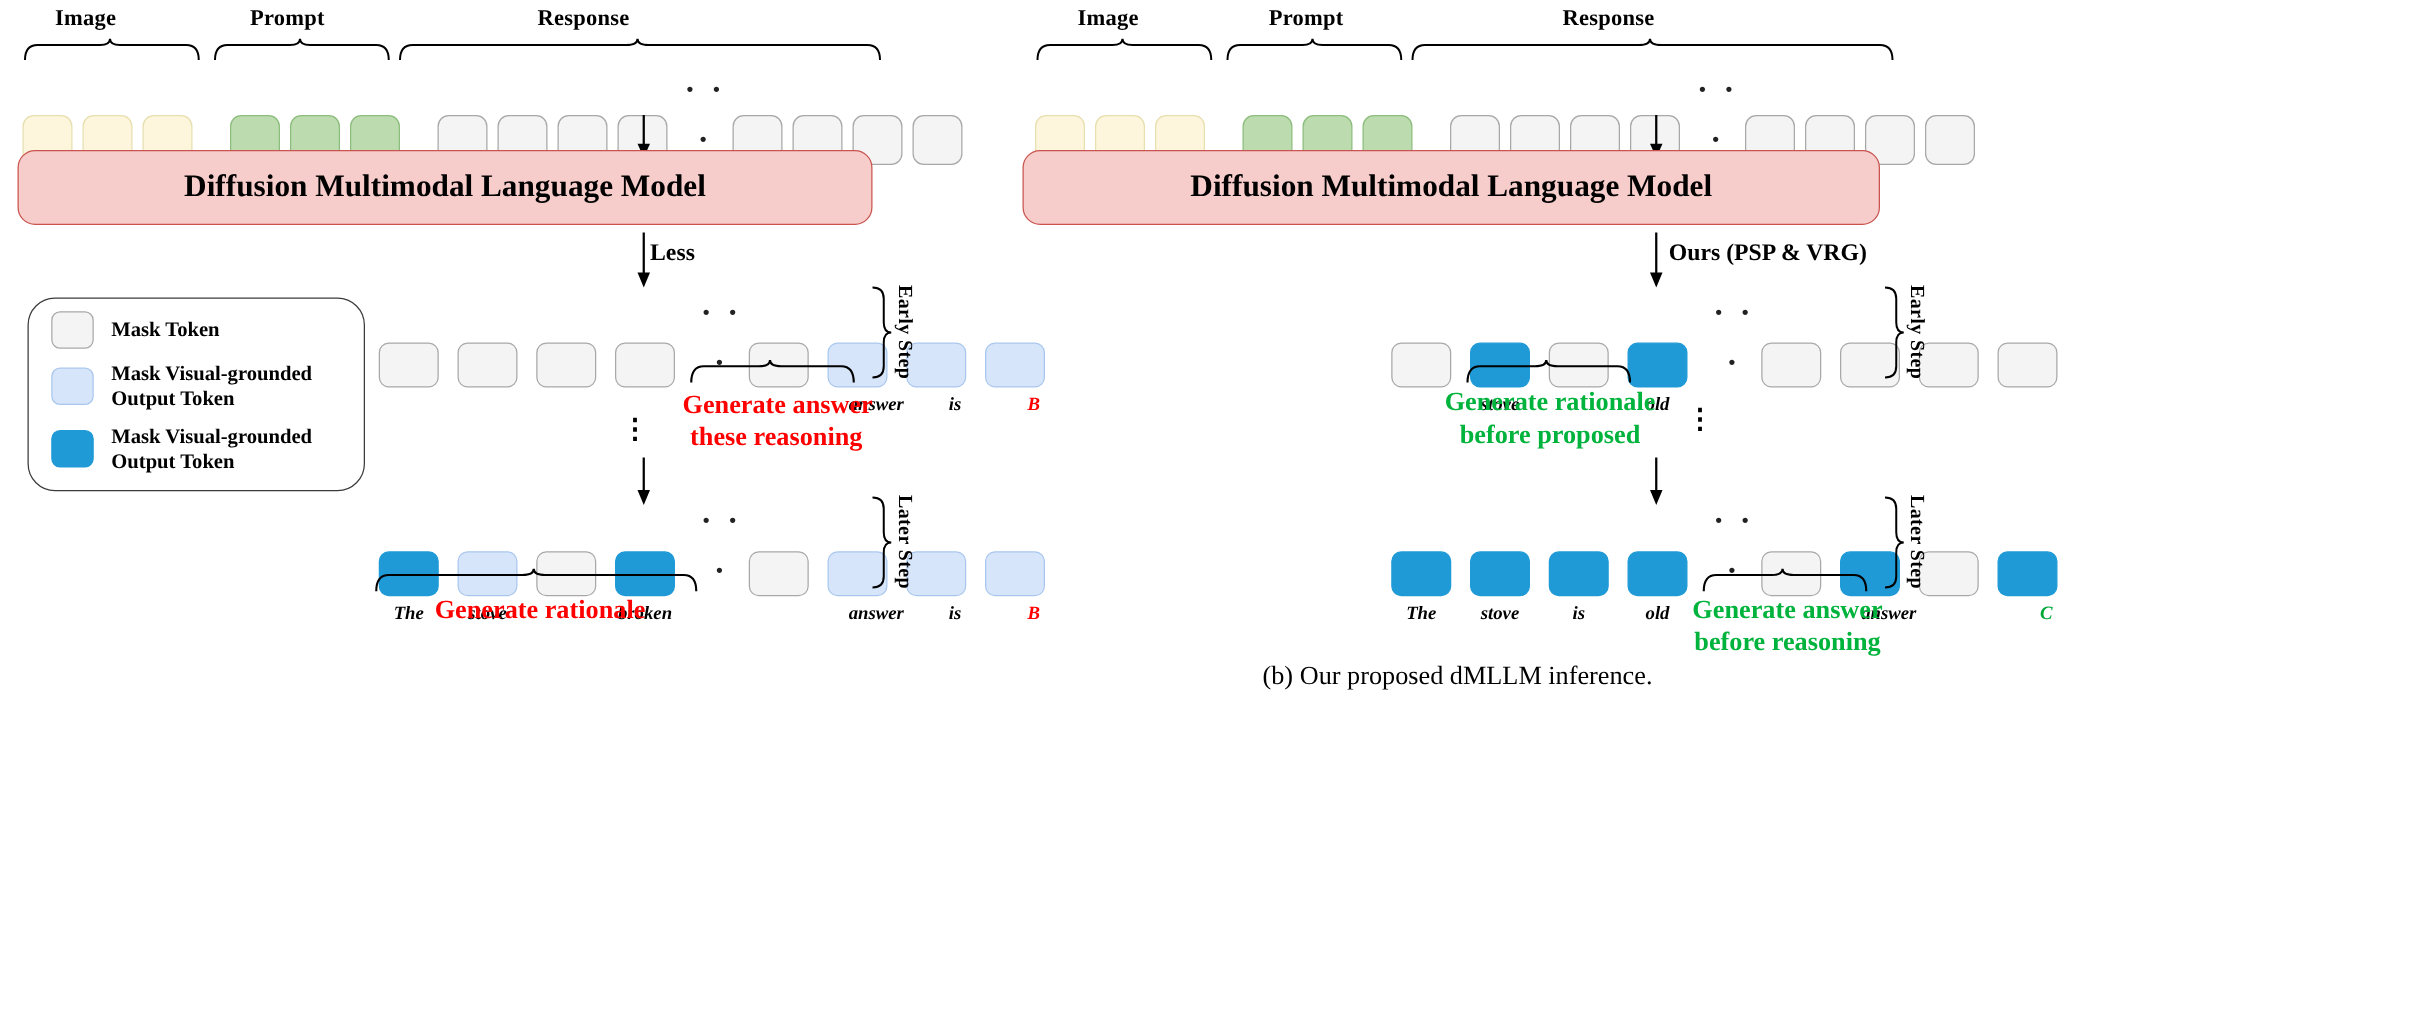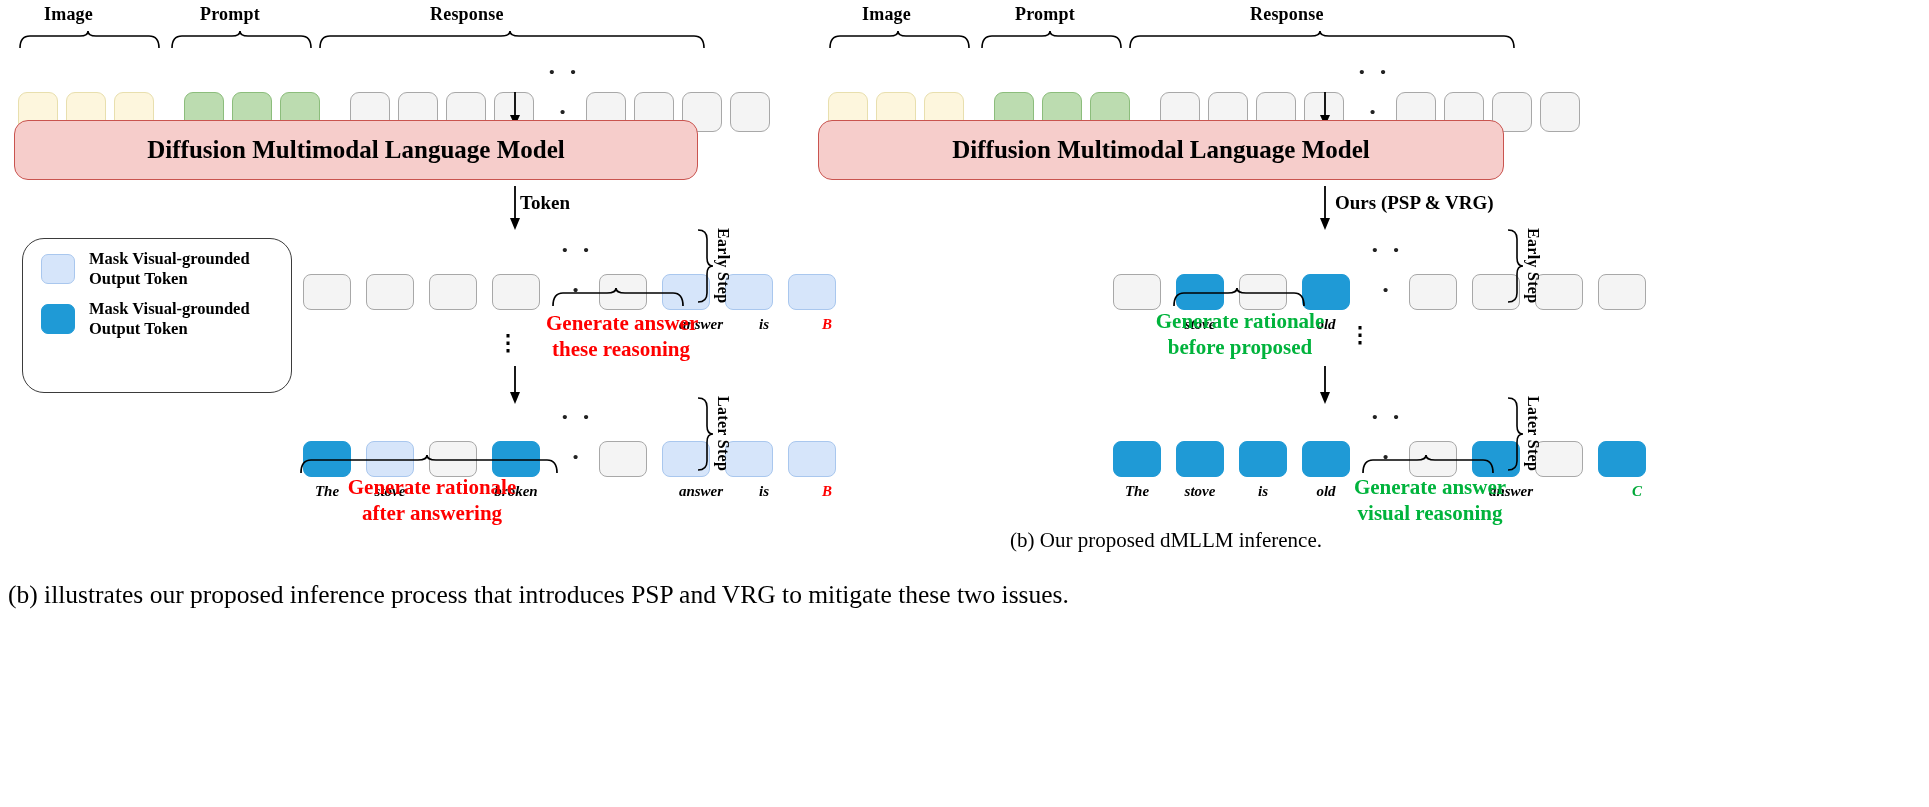--- a/index.html
+++ b/index.html
@@ -139,23 +139,27 @@
 
   <div class="modelbox" style="left:14px;top:120px;width:682px;height:58px;">
     <span>Diffusion Multimodal Language Model</span>
   </div>
 
   <svg class="arrow" style="left:505px;top:186px;" width="20" height="44">
     <line x1="10" y1="0" x2="10" y2="34" stroke="#000" stroke-width="1.8"></line>
     <polygon points="10,44 5,32 15,32" fill="#000"></polygon>
   </svg>
 
-  <div class="titlelbl" style="left:520px;top:192px;">Token</div>
+  <div class="titlelbl" style="left:520px;top:192px;">Less</div>
 
   <div class="legend" style="left:22px;top:238px;width:270px;height:155px;">
+    <div class="legrow">
+      <span class="tok msk"></span>
+      <span class="legtxt">Mask Token</span>
+    </div>
     <div class="legrow">
       <span class="tok less"></span>
       <span class="legtxt">
         <span>Mask Visual-grounded</span><br>
         <span>Output Token</span>
       </span>
     </div>
     <div class="legrow">
       <span class="tok more"></span>
       <span class="legtxt">
@@ -225,21 +229,20 @@
         <div class="cap">answer</div>
         <div class="cap">is</div>
         <div class="cap red">B</div>
       </div>
   </div>
   <svg class="brace" style="left:299px;top:455px;" width="262" height="20">
     <path d="M2,18 q0,-13 10,-13 L119,5 q9,0 9,-5 q0,5 9,5 L248,5 q10,0 10,13" fill="none" stroke="#000" stroke-width="1.7"></path>
   </svg>
   <div class="annot red" style="left:282px;top:474px;width:300px;">
     <div>Generate rationale</div>
-    <div>after answering</div>
   </div>
 
   <svg class="brace" style="left:696px;top:228px;" width="18" height="76">
     <path d="M2,2 q9,0 9,9 L11,30 q0,8 6,8 q-6,0 -6,8 L11,65 q0,9 -9,9" fill="none" stroke="#000" stroke-width="1.6"></path>
   </svg>
   <div class="steplabel" style="left:714px;top:228px;">Early Step</div>
 
   <svg class="brace" style="left:696px;top:396px;" width="18" height="76">
     <path d="M2,2 q9,0 9,9 L11,30 q0,8 6,8 q-6,0 -6,8 L11,65 q0,9 -9,9" fill="none" stroke="#000" stroke-width="1.6"></path>
   </svg>
@@ -359,31 +362,30 @@
         <div class="cap">answer</div>
         <div class="cap"></div>
         <div class="cap green">C</div>
       </div>
   </div>
   <svg class="brace" style="left:551px;top:455px;" width="136" height="20">
     <path d="M2,18 q0,-13 10,-13 L56,5 q9,0 9,-5 q0,5 9,5 L122,5 q10,0 10,13" fill="none" stroke="#000" stroke-width="1.7"></path>
   </svg>
   <div class="annot green" style="left:520px;top:474px;width:200px;">
     <div>Generate answer</div>
-    <div>visual reasoning</div>
+    <div>before reasoning</div>
   </div>
 
   <svg class="brace" style="left:696px;top:228px;" width="18" height="76">
     <path d="M2,2 q9,0 9,9 L11,30 q0,8 6,8 q-6,0 -6,8 L11,65 q0,9 -9,9" fill="none" stroke="#000" stroke-width="1.6"></path>
   </svg>
   <div class="steplabel" style="left:714px;top:228px;">Early Step</div>
 
   <svg class="brace" style="left:696px;top:396px;" width="18" height="76">
     <path d="M2,2 q9,0 9,9 L11,30 q0,8 6,8 q-6,0 -6,8 L11,65 q0,9 -9,9" fill="none" stroke="#000" stroke-width="1.6"></path>
   </svg>
   <div class="steplabel" style="left:714px;top:396px;">Later Step</div>
 
   <div class="subcap" style="left:200px;top:528px;">(b) Our proposed dMLLM inference.</div>
 </div>
 
 <div class="figcap">
-  <div>(b) illustrates our proposed inference process that introduces PSP and VRG to mitigate these two issues.</div>
 </div>
 
 </body></html>

